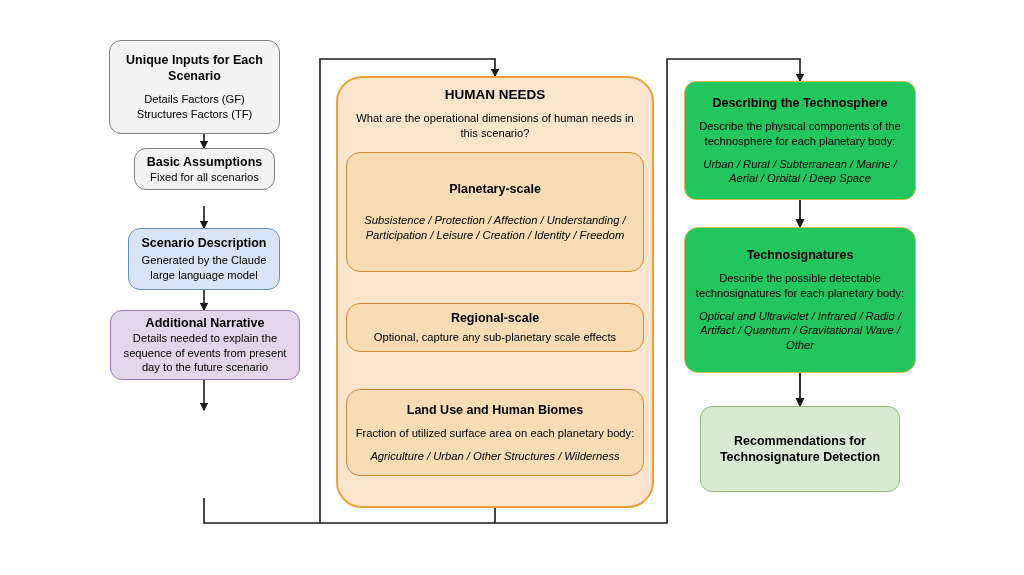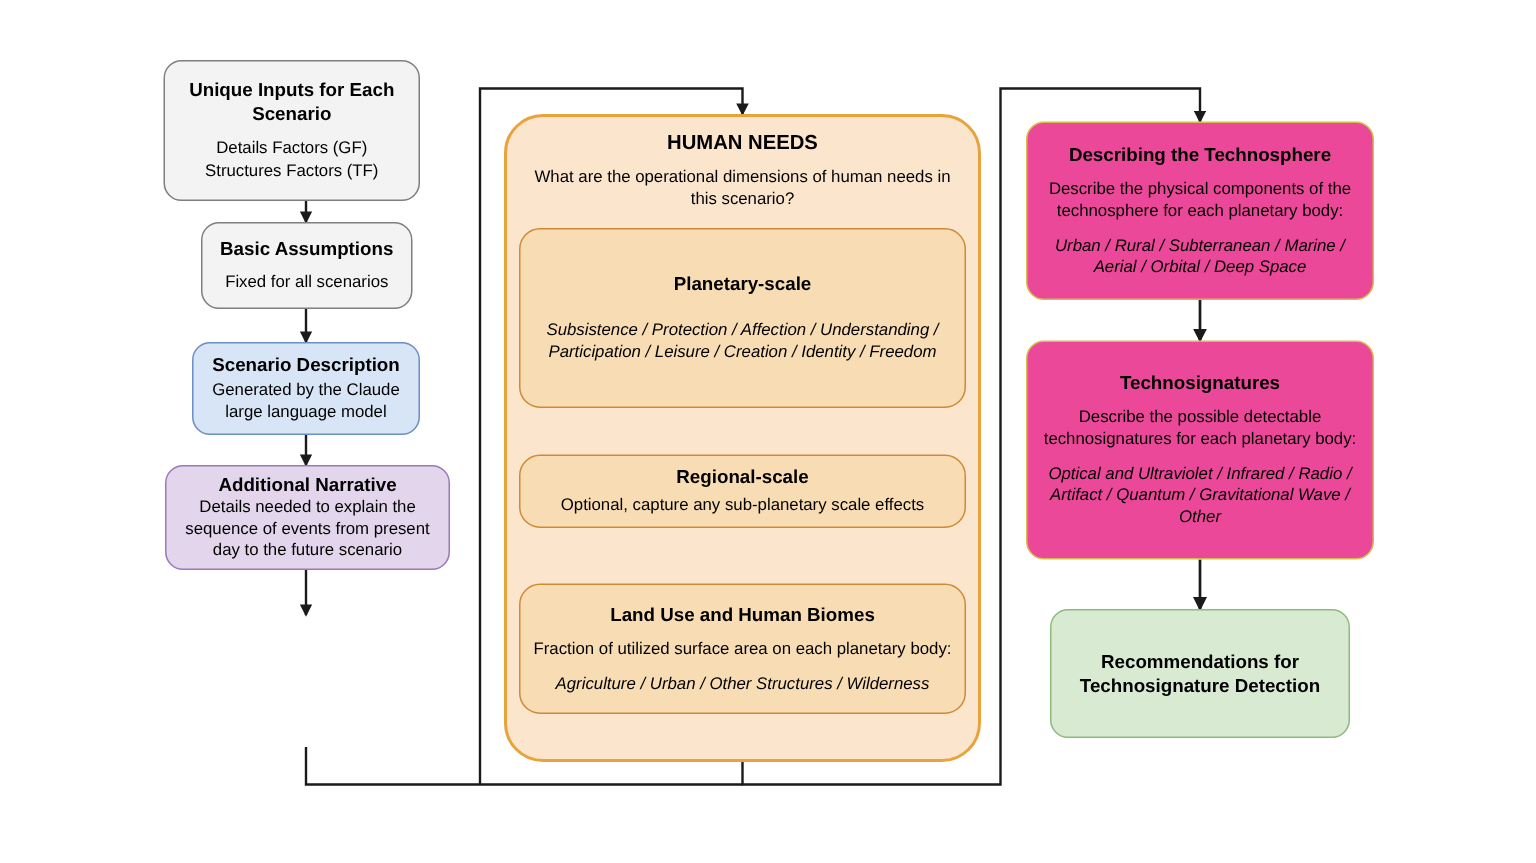--- a/index.html
+++ b/index.html
@@ -51,21 +51,21 @@
   }
   .gap-sm { height: 8px; }
   .gap-xs { height: 7px; }
 
   
   .pal-gray   { background: #f3f3f3; border-color: #7f7f7f; }
   .pal-blue   { background: #d7e5f6; border-color: #6b8fc4; }
   .pal-purple { background: #e3d6ec; border-color: #9a79b9; }
   .pal-orange-outer { background: #fce5cd; border-color: #e8a33d; border-width: 2px; border-radius: 26px; }
   .pal-orange-inner { background: #f8dcb4; border-color: #cf8a34; border-width: 1.8px; border-radius: 14px; }
-  .pal-yellow { background: #ec4899; border-color: #d7ba4f; border-width: 1.8px; }
+  .pal-yellow { background: #22c55e; border-color: #d7ba4f; border-width: 1.8px; }
   .pal-green  { background: #d9ead3; border-color: #8fb97f; border-width: 1.8px; }
 
   
   .fs-title-lg { font-size: 13.5px; }
   .fs-title    { font-size: 12.5px; }
   .fs-body     { font-size: 11.2px; }
 </style>
 </head>
 <body>
 
@@ -98,21 +98,21 @@
     <line x1="800" y1="373" x2="800" y2="406" stroke="#1a1a1a" stroke-width="1.8" marker-end="url(#arrow)"></line>
   </svg>
 
   <div class="node pal-gray" style="left:109px; top:40px; width:171px; height:94px;">
     <div class="title fs-title">Unique Inputs for Each Scenario</div>
     <div class="gap-sm"></div>
     <div class="body fs-body">Details Factors (GF)</div>
     <div class="body fs-body">Structures Factors (TF)</div>
   </div>
 
-  <div class="node pal-gray" style="left:134px; top:148px; width:141px; height:58px;">
+  <div class="node pal-gray" style="left:134px; top:148px; width:141px; height:42px;">
     <div class="title fs-title">Basic Assumptions</div>
     <div class="gap-xs"></div>
     <div class="body fs-body">Fixed for all scenarios</div>
   </div>
 
   <div class="node pal-blue" style="left:128px; top:228px; width:152px; height:62px;">
     <div class="title fs-title">Scenario Description</div>
     <div class="gap-xs"></div>
     <div class="body fs-body">Generated by the Claude large language model</div>
   </div>
@@ -152,21 +152,21 @@
   </div>
 
   <div class="node pal-yellow" style="left:684px; top:81px; width:232px; height:119px;">
     <div class="title fs-title">Describing the Technosphere</div>
     <div class="gap-sm"></div>
     <div class="body fs-body" style="max-width:214px;">Describe the physical components of the technosphere for each planetary body:</div>
     <div class="gap-sm"></div>
     <div class="italic fs-body" style="max-width:214px;">Urban / Rural / Subterranean / Marine / Aerial / Orbital / Deep Space</div>
   </div>
 
-  <div class="node pal-yellow" style="left:684px; top:227px; width:232px; height:146px;">
+  <div class="node pal-yellow" style="left:684px; top:227px; width:232px; height:146px;border-radius:14px;">
     <div class="title fs-title">Technosignatures</div>
     <div class="gap-sm"></div>
     <div class="body fs-body" style="max-width:214px;">Describe the possible detectable technosignatures for each planetary body:</div>
     <div class="gap-sm"></div>
     <div class="italic fs-body" style="max-width:214px;">Optical and Ultraviolet / Infrared / Radio / Artifact / Quantum / Gravitational Wave / Other</div>
   </div>
 
   <div class="node pal-green" style="left:700px; top:406px; width:200px; height:86px;">
     <div class="title fs-title" style="max-width:182px;">Recommendations for Technosignature Detection</div>
   </div>

